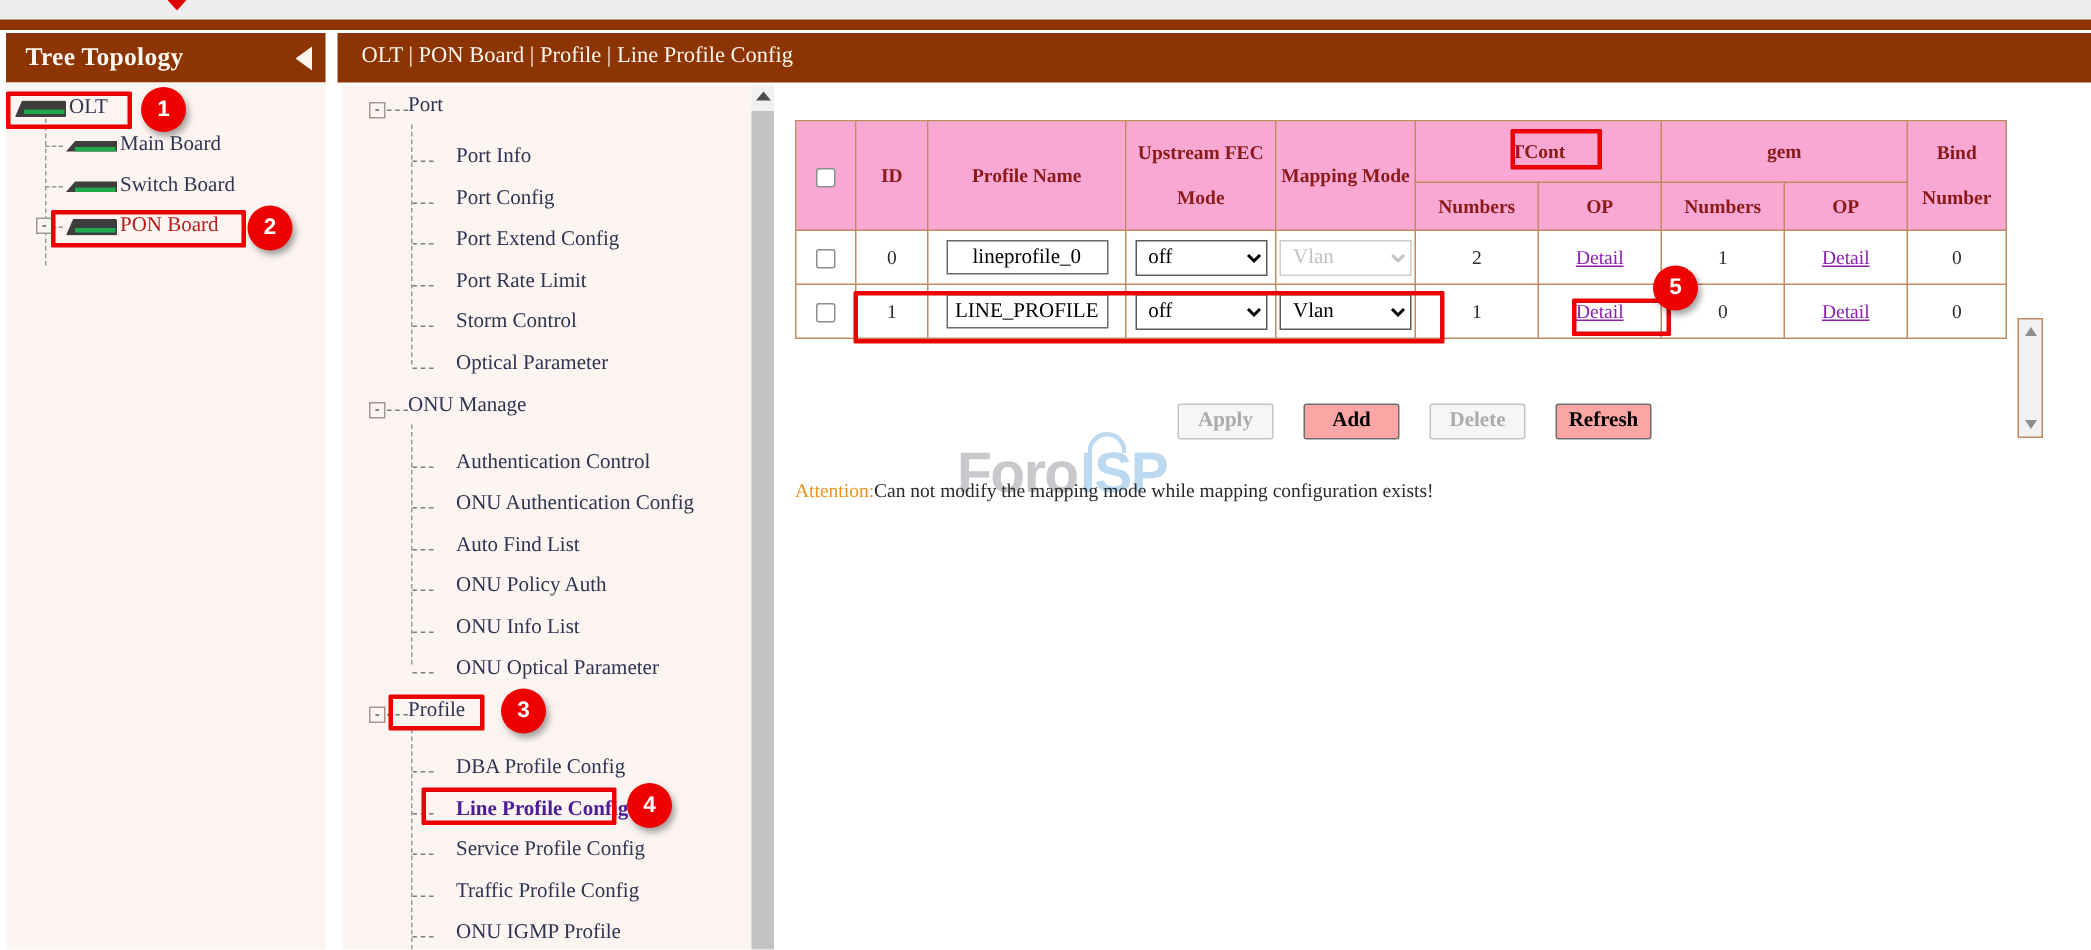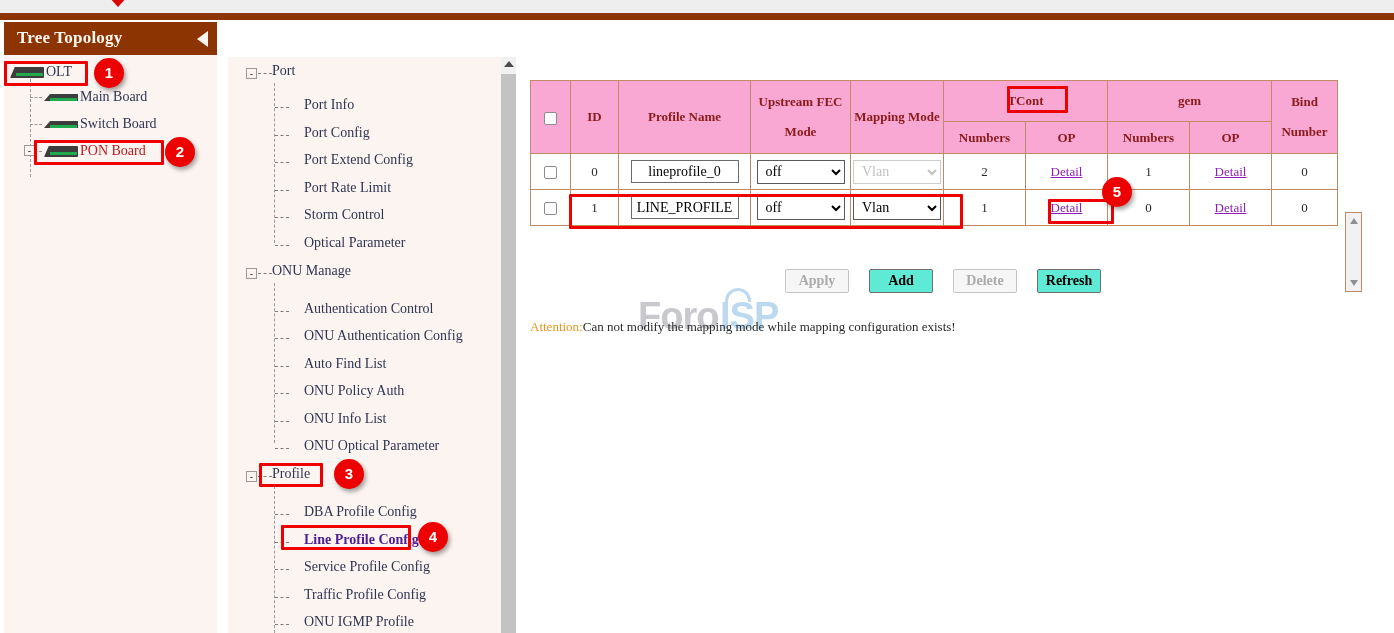--- a/index.html
+++ b/index.html
@@ -119,21 +119,21 @@
   }
   .tbl-scroll .a-dn {
     position:absolute; left:4px; bottom:5px; width:0;height:0;
     border-left:4px solid transparent;border-right:4px solid transparent;border-top:6px solid #8f8f8f;
   }
 
   
   .btnrow { position:absolute; left:0; top:212px; width:854px; height:30px; }
   .btn {
     position:absolute; top:0; height:24px; width:64px;
-    border:1px solid #6d6d6d; background:#5eead4;
+    border:1px solid #6d6d6d; background:#fca5a5;
     font-family:"Liberation Serif",serif; font-size:14px; font-weight:bold; color:#000;
     cursor:pointer; border-radius:2px;
   }
   .btn.off { color:#ababab; border-color:#c4c4c4; background:#f6f6f6; cursor:default; }
 
   .attention { position:absolute; left:11px; top:262px; font-size:13px; color:#2b2b2b; white-space:nowrap; }
   .attention .lab { color:#e8951e; }
 
   
   .wm { position:absolute; left:119px; top:238px; width:150px; height:46px; pointer-events:none; }
@@ -206,20 +206,23 @@
       </div>
     </div>
   </div>
 
   <div class="rbox" style="left:4px; top:61px; width:84px; height:25px;"></div>
   <div class="badge" style="left:94px; top:58px;">1</div>
 
   <div class="rbox" style="left:34px; top:140px; width:130px; height:25px;"></div>
   <div class="badge" style="left:165px; top:137px;">2</div>
 
+  <div class="crumb-bar">
+    <span class="txt">OLT | PON Board | Profile | Line Profile Config</span>
+  </div>
 
   <div class="navpanel">
 
     <div class="tgl" style="left:18px; top:11px;">-</div>
     <div class="navtick" style="left:30px; top:16px;"></div>
     <div class="nav-item grp" style="top:6px;">Port</div>
     <div class="navdash" style="left:46px; top:26px; height:160px;"></div>
 
     <div class="navtick" style="left:47px; top:50px;"></div>
     <div class="nav-item leaf" style="top:40px;">Port Info</div>

